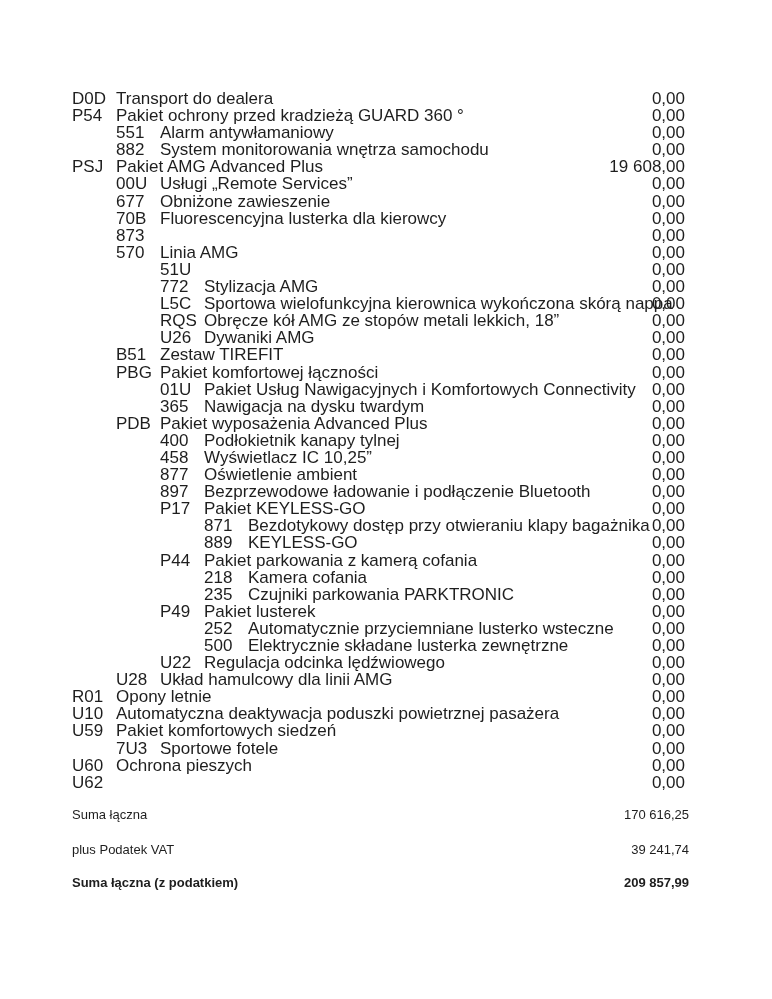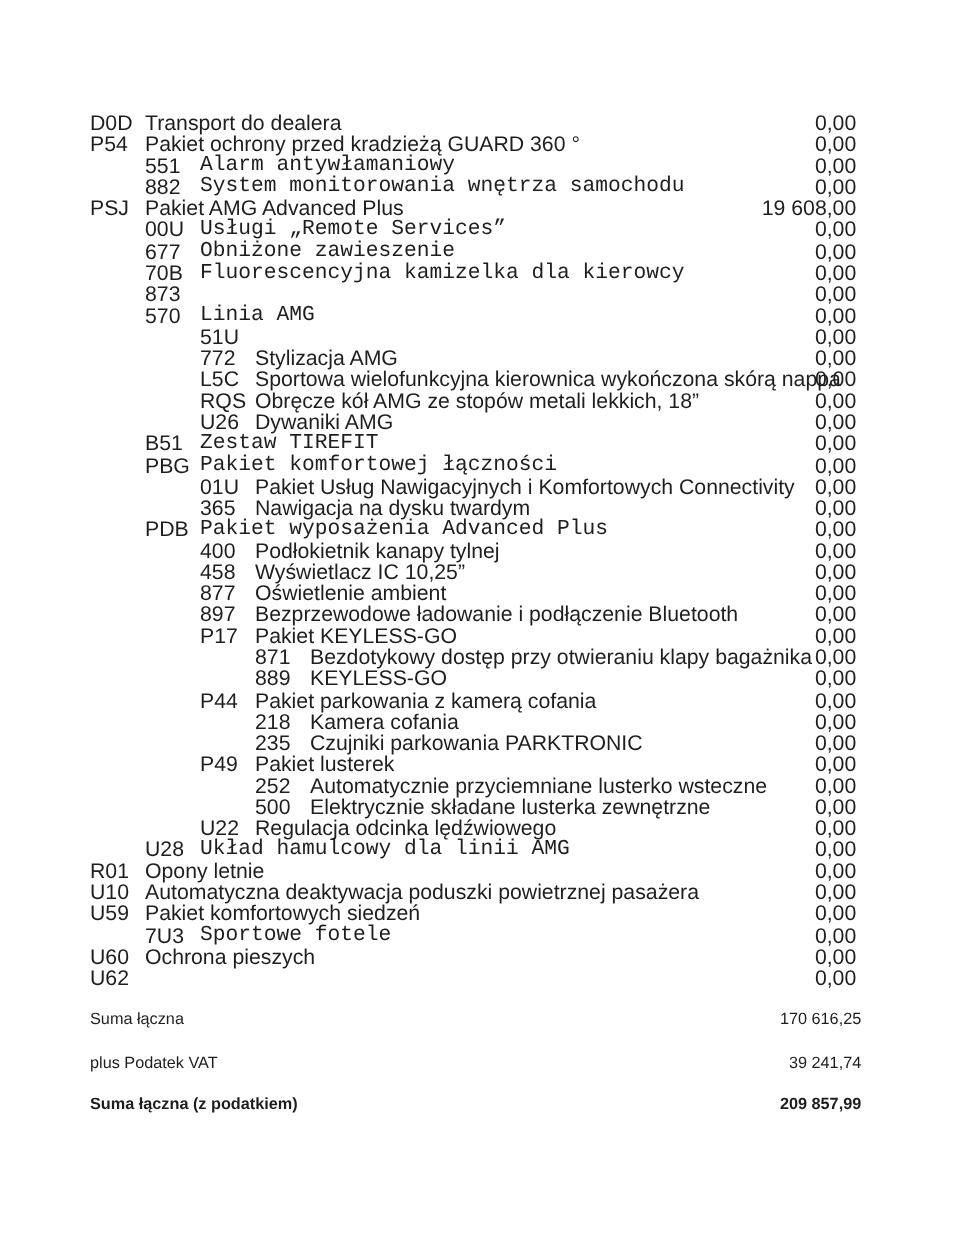--- a/index.html
+++ b/index.html
@@ -5,21 +5,21 @@
   html, body { margin: 0; padding: 0; background: #ffffff; }
   body { width: 772px; height: 999px; position: relative; overflow: hidden;
          font-family: "Liberation Sans", "DejaVu Sans", sans-serif; color: #1e1e1e; }
   .doc { position: absolute; left: 0; top: 0; width: 772px; height: 999px; }
   .items { position: absolute; left: 72px; top: 90px; width: 617px; }
   .row { position: relative; height: 17.1px; line-height: 17.1px; font-size: 17px; white-space: nowrap; }
   .code { position: absolute; top: 0; }
   .desc { position: absolute; top: 0; }
   .amt { position: absolute; right: 4px; top: 0; text-align: left; }
   .lvl0 .code { left: 0; }    .lvl0 .desc { left: 44px; }
-  .lvl1 .code { left: 44px; } .lvl1 .desc { left: 88px; font-family: Liberation Mono, monospace; }
+  .lvl1 .code { left: 44px; } .lvl1 .desc { left: 88px; }
   .lvl2 .code { left: 88px; } .lvl2 .desc { left: 132px; }
   .lvl3 .code { left: 132px; }.lvl3 .desc { left: 176px; }
   .summary { position: absolute; left: 72px; width: 617px; font-size: 13px; height: 18px; line-height: 18px; }
   .summary .label { position: absolute; left: 0; top: 0; }
   .summary .value { position: absolute; right: 0; top: 0; }
   .sum-total { top: 806px; }
   .sum-vat { top: 841px; }
   .sum-gross { top: 874px; font-weight: bold; }
 </style>
 </head>
@@ -57,21 +57,21 @@
         <span class="desc">Usługi „Remote Services”</span>
         <span class="amt">0,00</span>
       </div>
       <div class="row lvl1">
         <span class="code">677</span>
         <span class="desc">Obniżone zawieszenie</span>
         <span class="amt">0,00</span>
       </div>
       <div class="row lvl1">
         <span class="code">70B</span>
-        <span class="desc">Fluorescencyjna kamizelka dla kierowcy</span>
+        <span class="desc">Fluorescencyjna lusterka dla kierowcy</span>
         <span class="amt">0,00</span>
       </div>
       <div class="row lvl1">
         <span class="code">873</span>
         <span class="amt">0,00</span>
       </div>
       <div class="row lvl1">
         <span class="code">570</span>
         <span class="desc">Linia AMG</span>
         <span class="amt">0,00</span>

